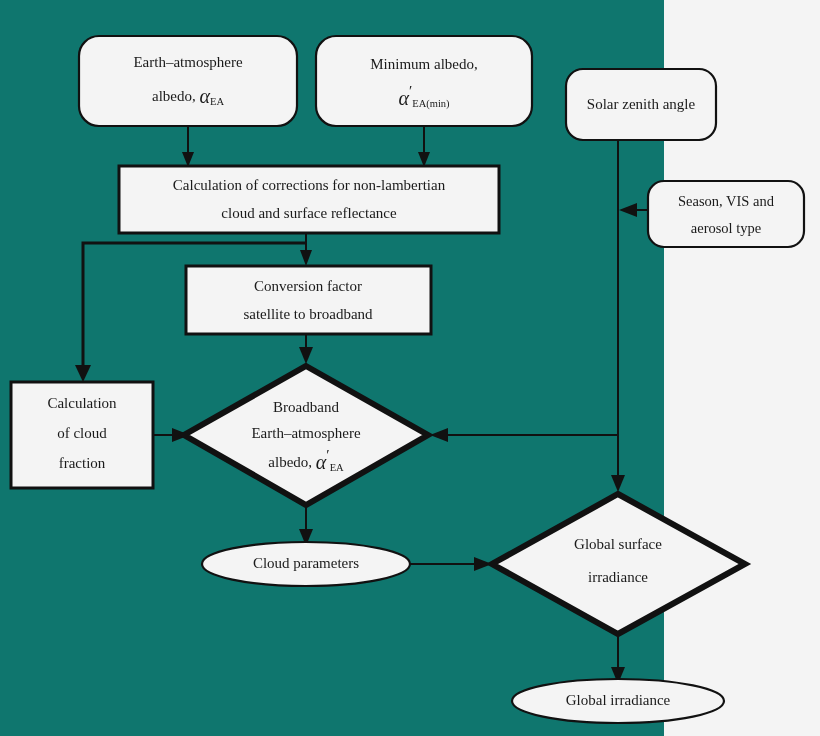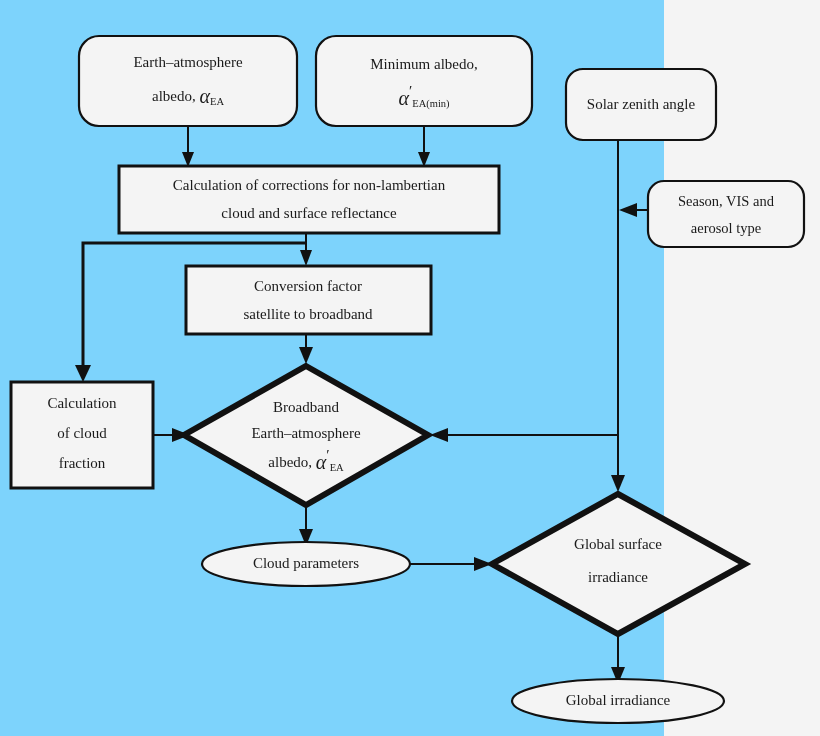--- a/index.html
+++ b/index.html
@@ -10,21 +10,21 @@
   body {
     width: 820px;
     height: 736px;
     font-family: "Liberation Serif", "DejaVu Serif", serif;
     overflow: hidden;
   }
   #flowchart-root {
     position: relative;
     width: 664px;
     height: 736px;
-    background: #7dd3fc;
+    background: #0f766e;
   }
   svg.diagram {
     display: block;
     width: 820px;
     height: 736px;
   }
   .node-shape {
     fill: #f4f4f4;
     stroke: #111111;
   }

